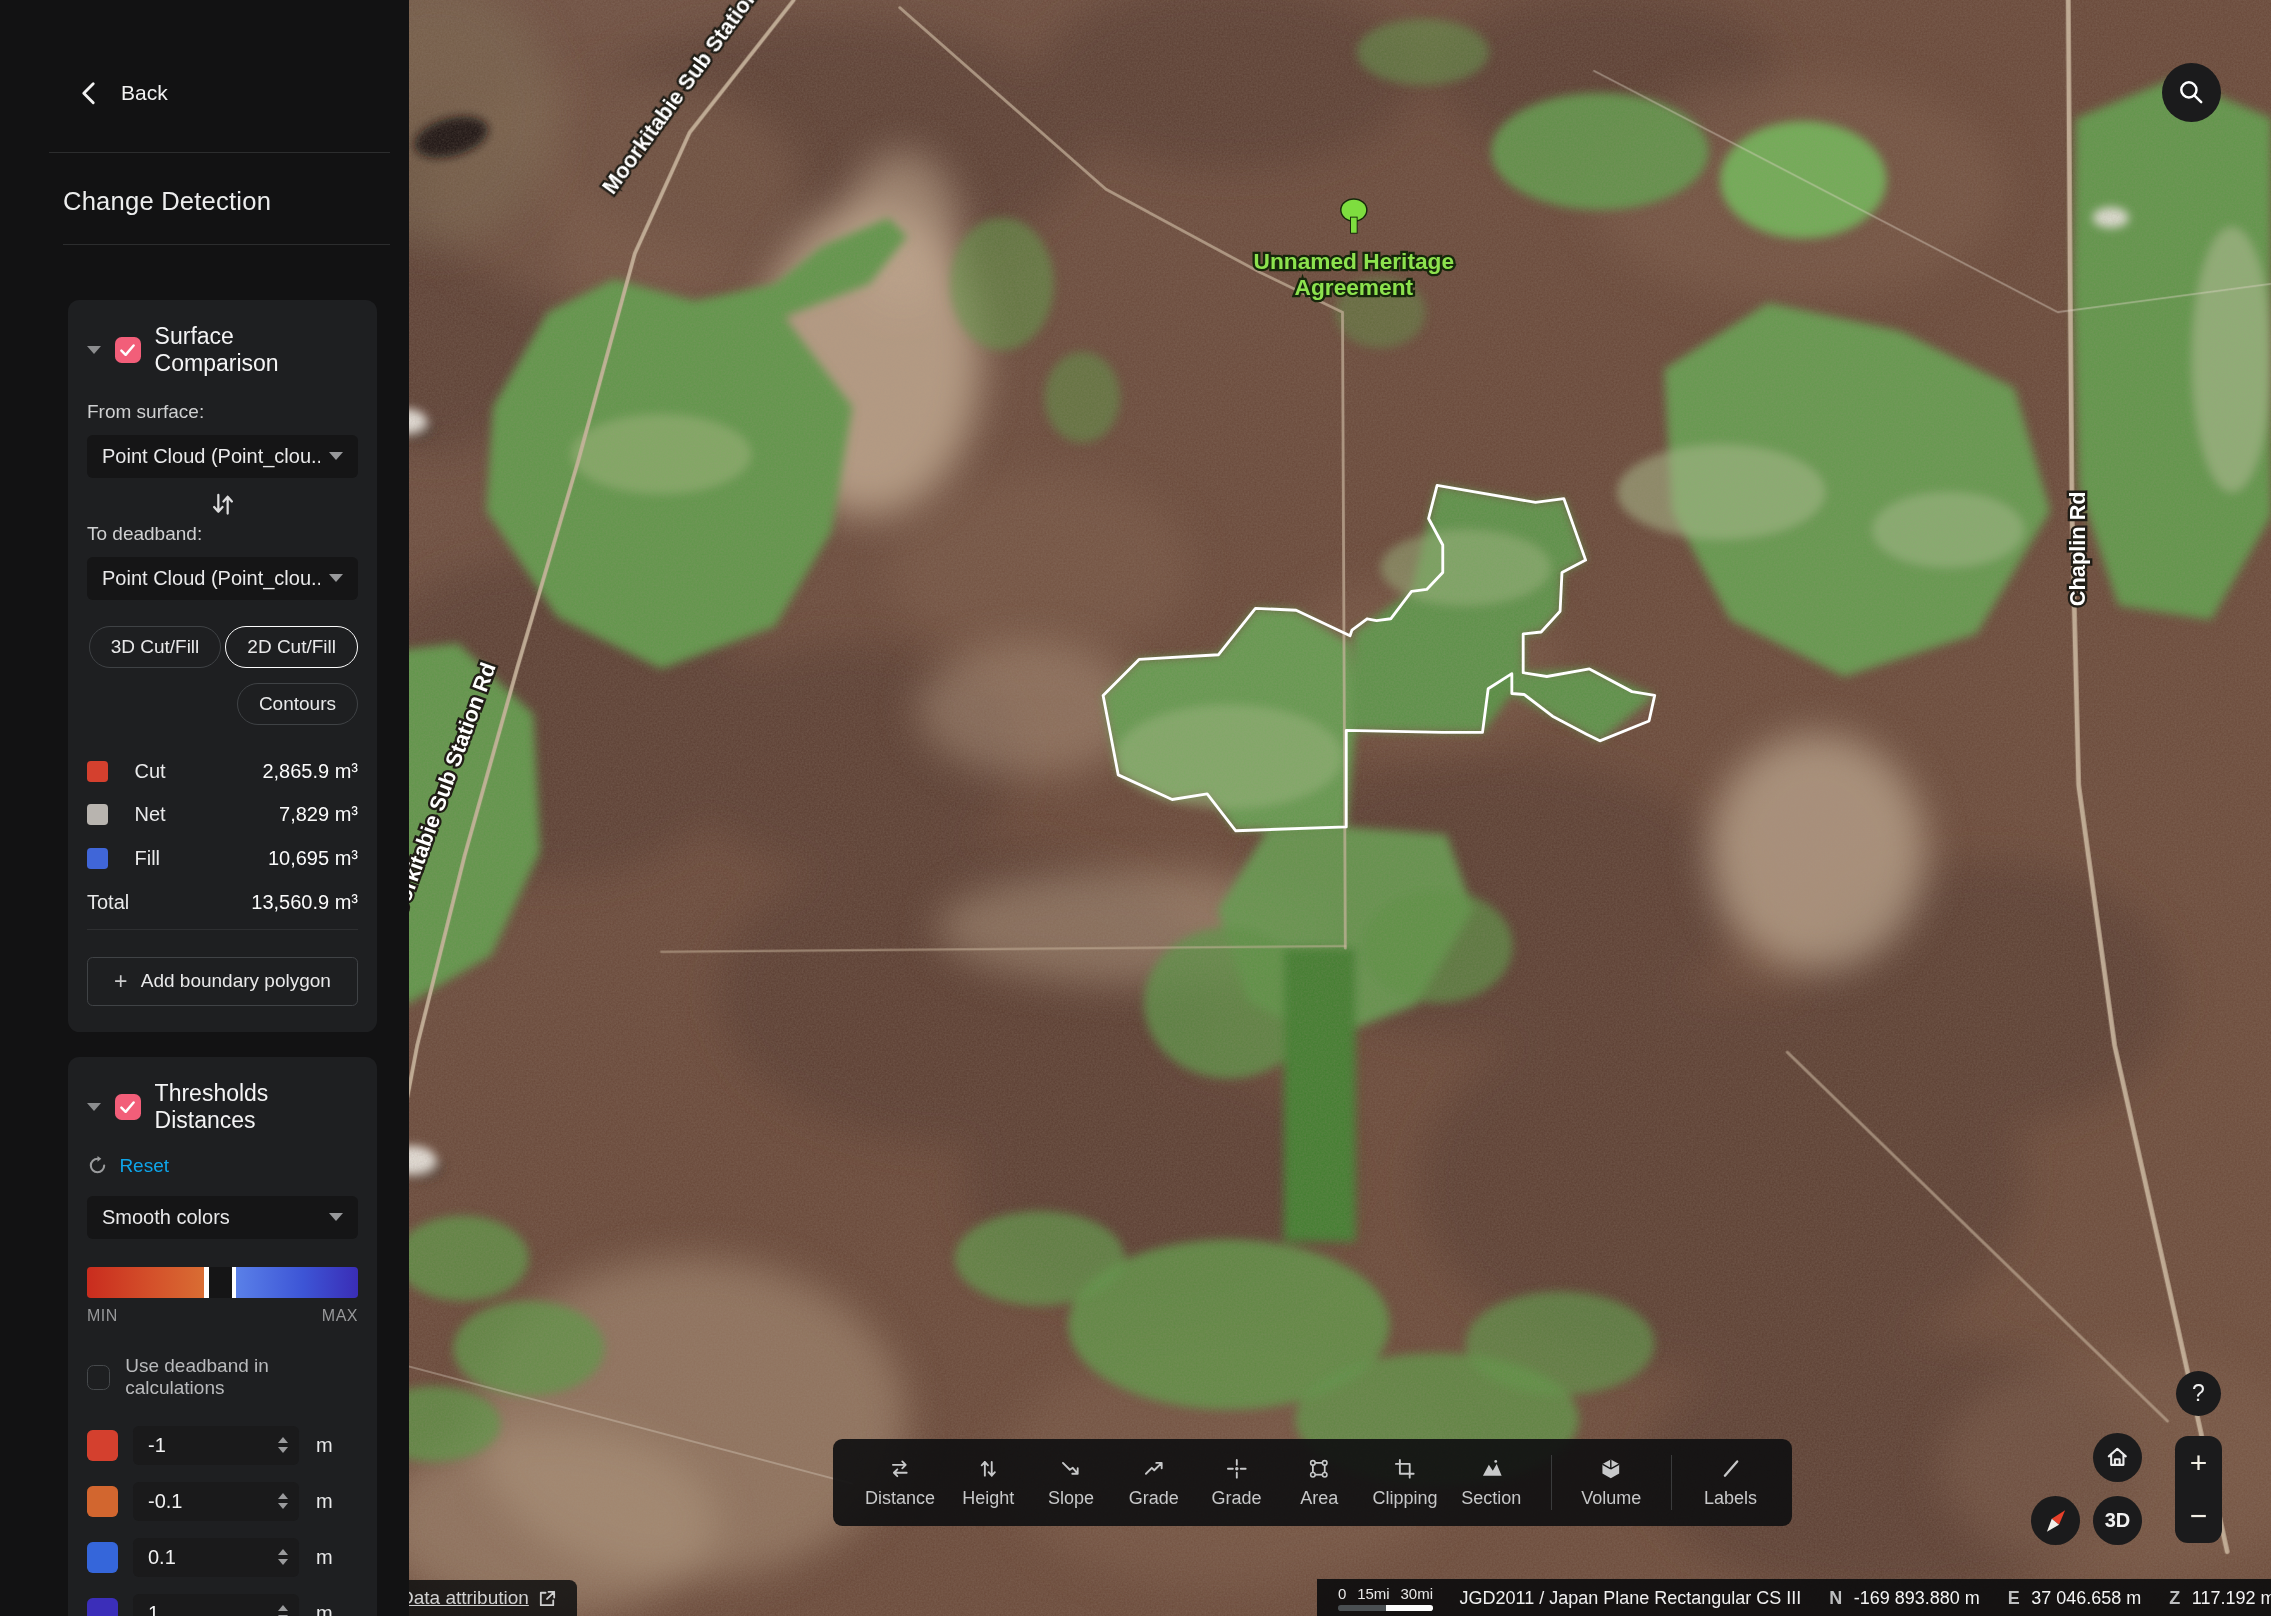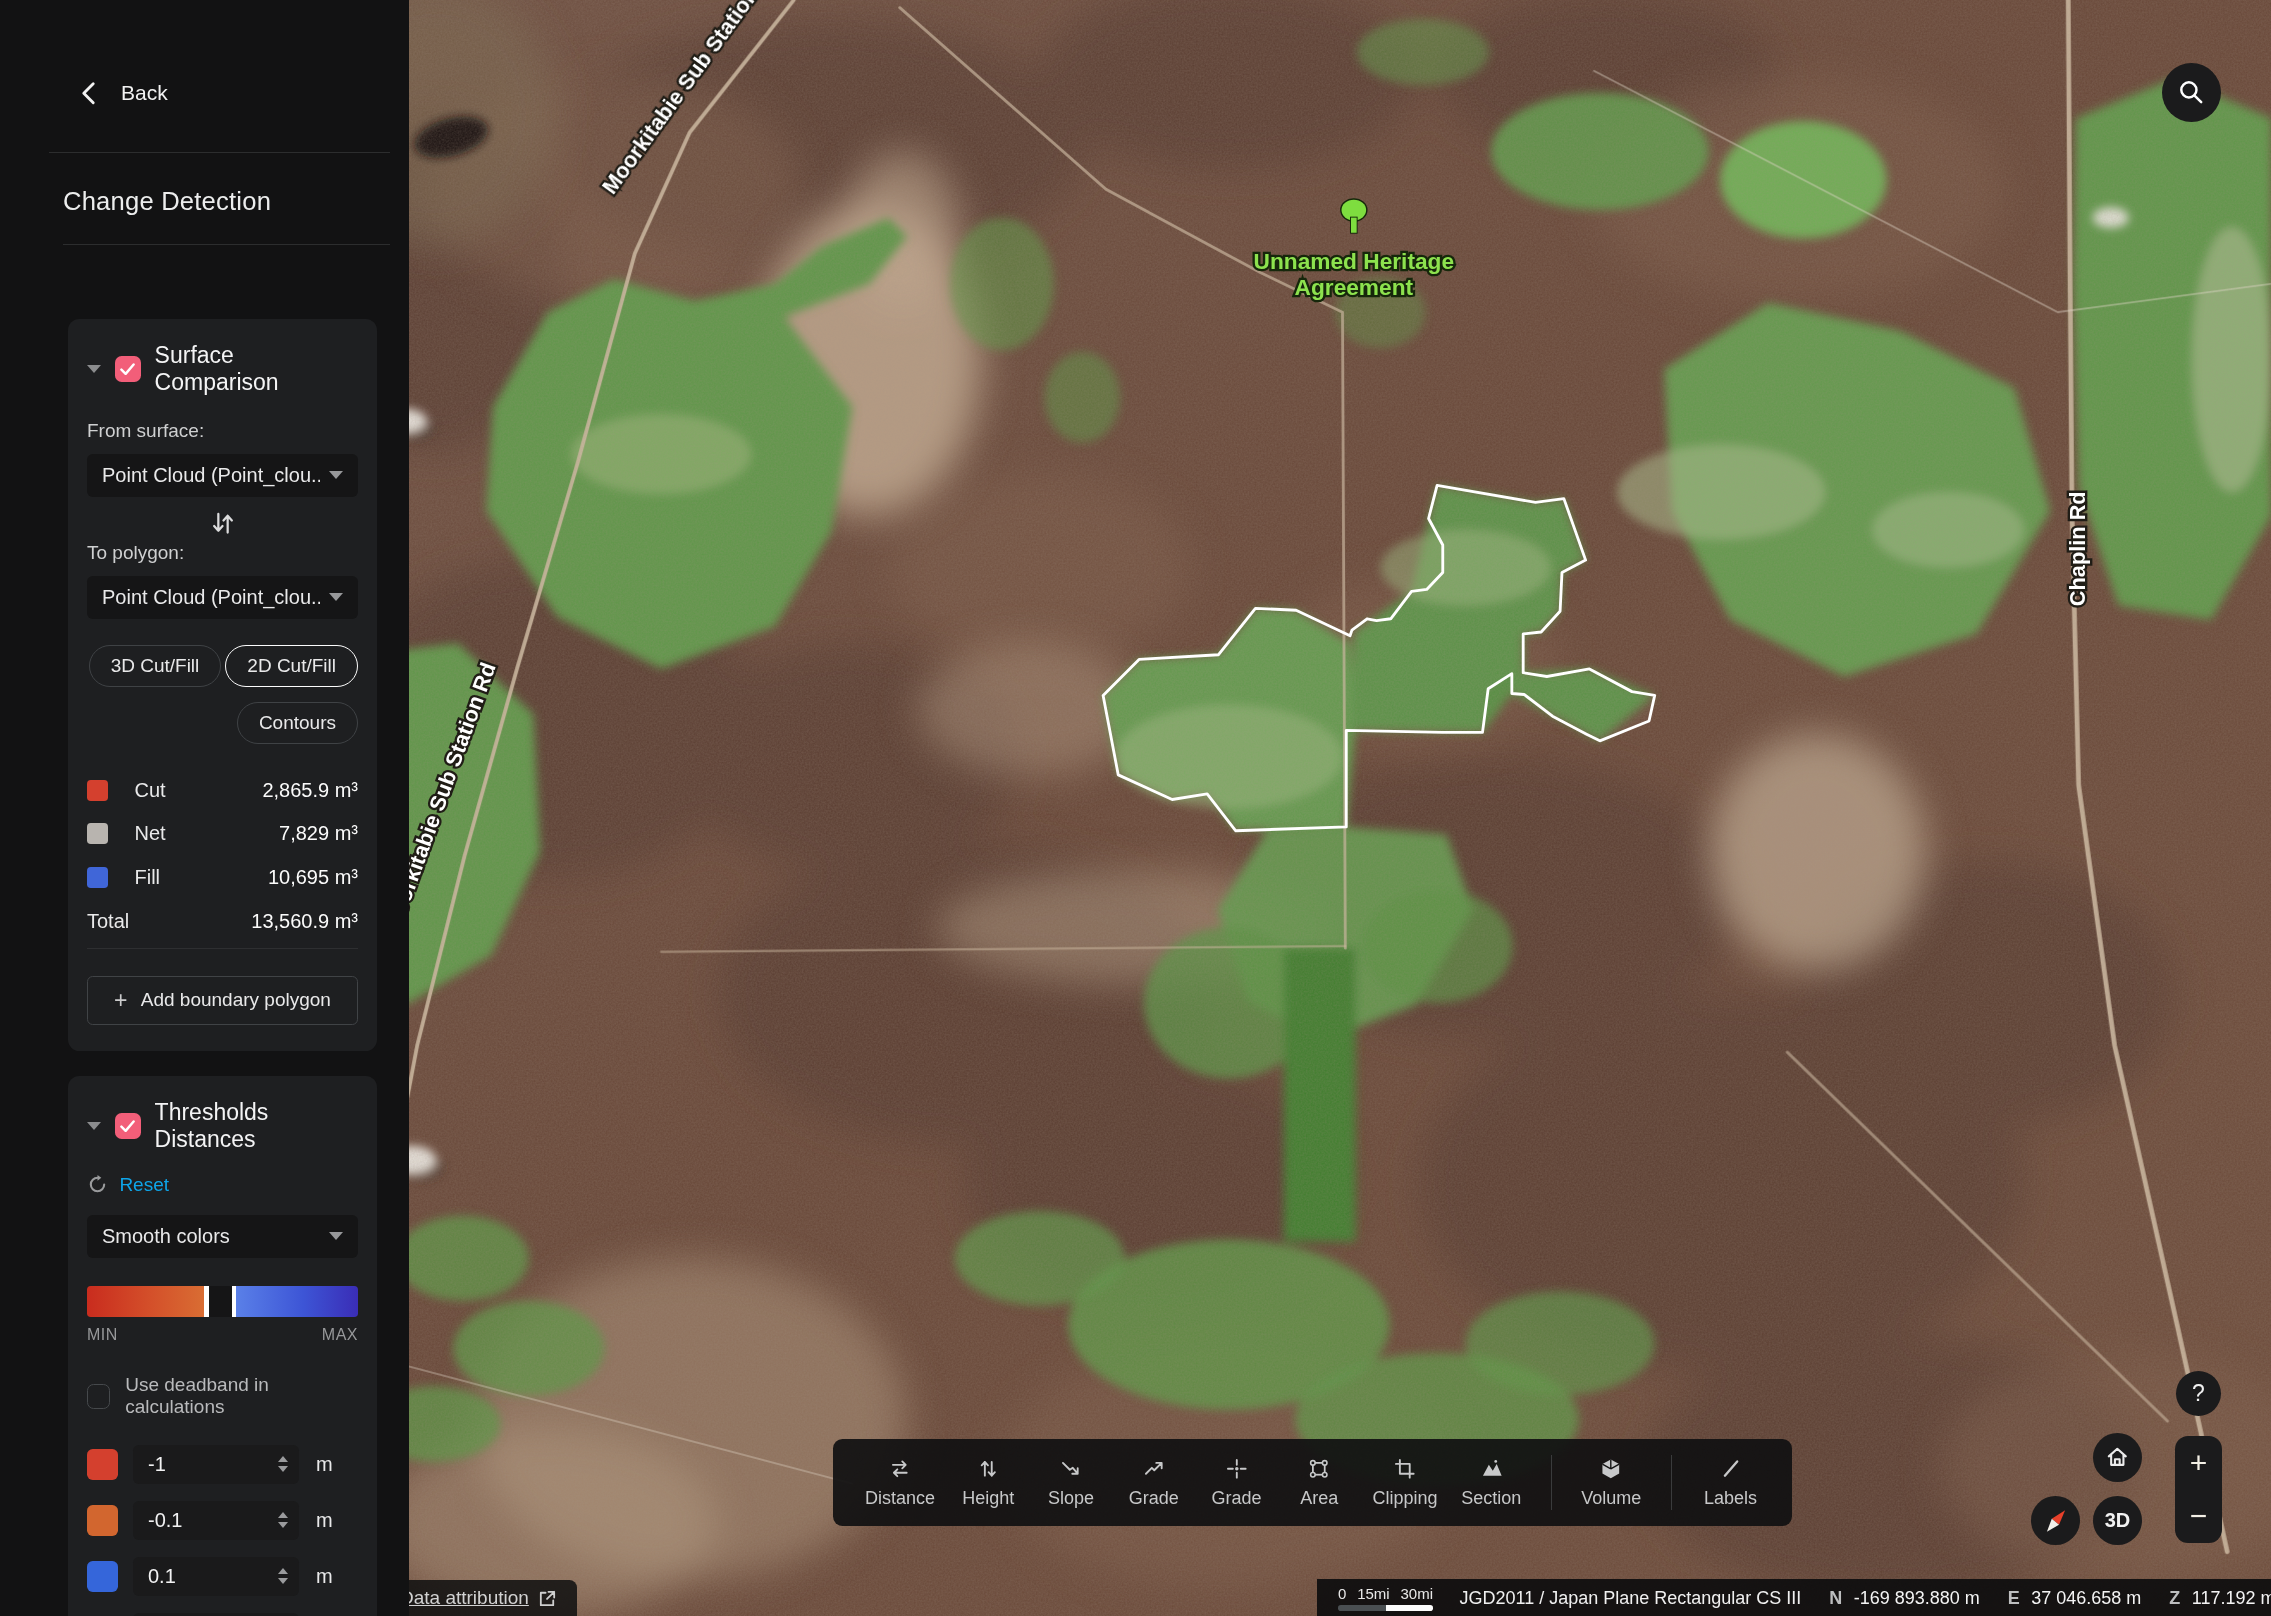--- a/index.html
+++ b/index.html
@@ -11,21 +11,21 @@
   .map svg{display:block;}
 
   
   .sidebar{position:absolute;left:0;top:0;width:377px;height:1616px;background:#121213;z-index:6;color:#ededee;padding-left:32px;}
   .back-row{display:flex;align-items:center;gap:23px;padding:79px 0 0 47px;height:28px;cursor:pointer;}
   .back-row span{font-size:21px;color:#f2f2f2;}
   .divider{height:0.9px;background:#2c2d2e;margin:45px 19px 0 17px;}
   .page-title{font-size:25.6px;color:#eceded;margin:34px 0 0 31px;font-weight:400;letter-spacing:0.2px;}
   .divider2{height:0.9px;background:#2c2d2e;margin:28px 19px 0 31px;}
   .panel{background:#1e1f21;border-radius:11.4px;margin:0 31px 0 36px;width:309px;box-sizing:border-box;padding:23px 19px 26.5px 19px;}
-  .panel.first{margin-top:74px;}
+  .panel.first{margin-top:55px;}
   .panel.second{margin-top:24.6px;height:606px;}
   .panel-head{display:flex;align-items:center;gap:14px;}
   .caret{width:0;height:0;border-left:7.6px solid transparent;border-right:7.6px solid transparent;border-top:8.5px solid #8b8c8e;}
   .chk{width:25.6px;height:25.6px;border-radius:6.6px;background:#f25e79;display:flex;align-items:center;justify-content:center;flex:0 0 25.6px;}
   .panel-title{font-size:23px;color:#f4f4f5;}
   .field-label{font-size:19px;color:#cfd0d1;margin-top:24.6px;}
   .select{margin-top:11.4px;height:43px;background:#151516;border-radius:5.7px;display:flex;align-items:center;justify-content:space-between;padding:0 15px;cursor:pointer;}
   .select span{font-size:20px;color:#e9e9ea;white-space:nowrap;overflow:hidden;}
   .sel-caret{width:0;height:0;border-left:7.6px solid transparent;border-right:7.6px solid transparent;border-top:8.5px solid #97989a;flex:0 0 auto;margin-left:9.5px;}
   .swap-row{display:flex;justify-content:center;margin-top:13.2px;height:26.5px;}
@@ -249,21 +249,21 @@
         <div class="sel-caret"></div>
       </div>
 
       <div class="swap-row">
         <svg width="28" height="26.5" viewBox="0 0 30 28">
           <path d="M10 4 V22 M10 22 L5.5 17 M10 22 L14.5 17" stroke="#dcdcdd" stroke-width="2.4" fill="none" stroke-linecap="round" stroke-linejoin="round"></path>
           <path d="M20 24 V6 M20 6 L15.5 11 M20 6 L24.5 11" stroke="#dcdcdd" stroke-width="2.4" fill="none" stroke-linecap="round" stroke-linejoin="round"></path>
         </svg>
       </div>
 
-      <div class="field-label" style="margin-top:5.7px">To polygon:</div>
+      <div class="field-label" style="margin-top:5.7px">To deadband:</div>
       <div class="select">
         <span>Point Cloud (Point_clou...</span>
         <div class="sel-caret"></div>
       </div>
 
       <div class="btn-row">
         <div class="pill">3D Cut/Fill</div>
         <div class="pill active">2D Cut/Fill</div>
       </div>
       <div class="btn-row" style="margin-top:15px">

